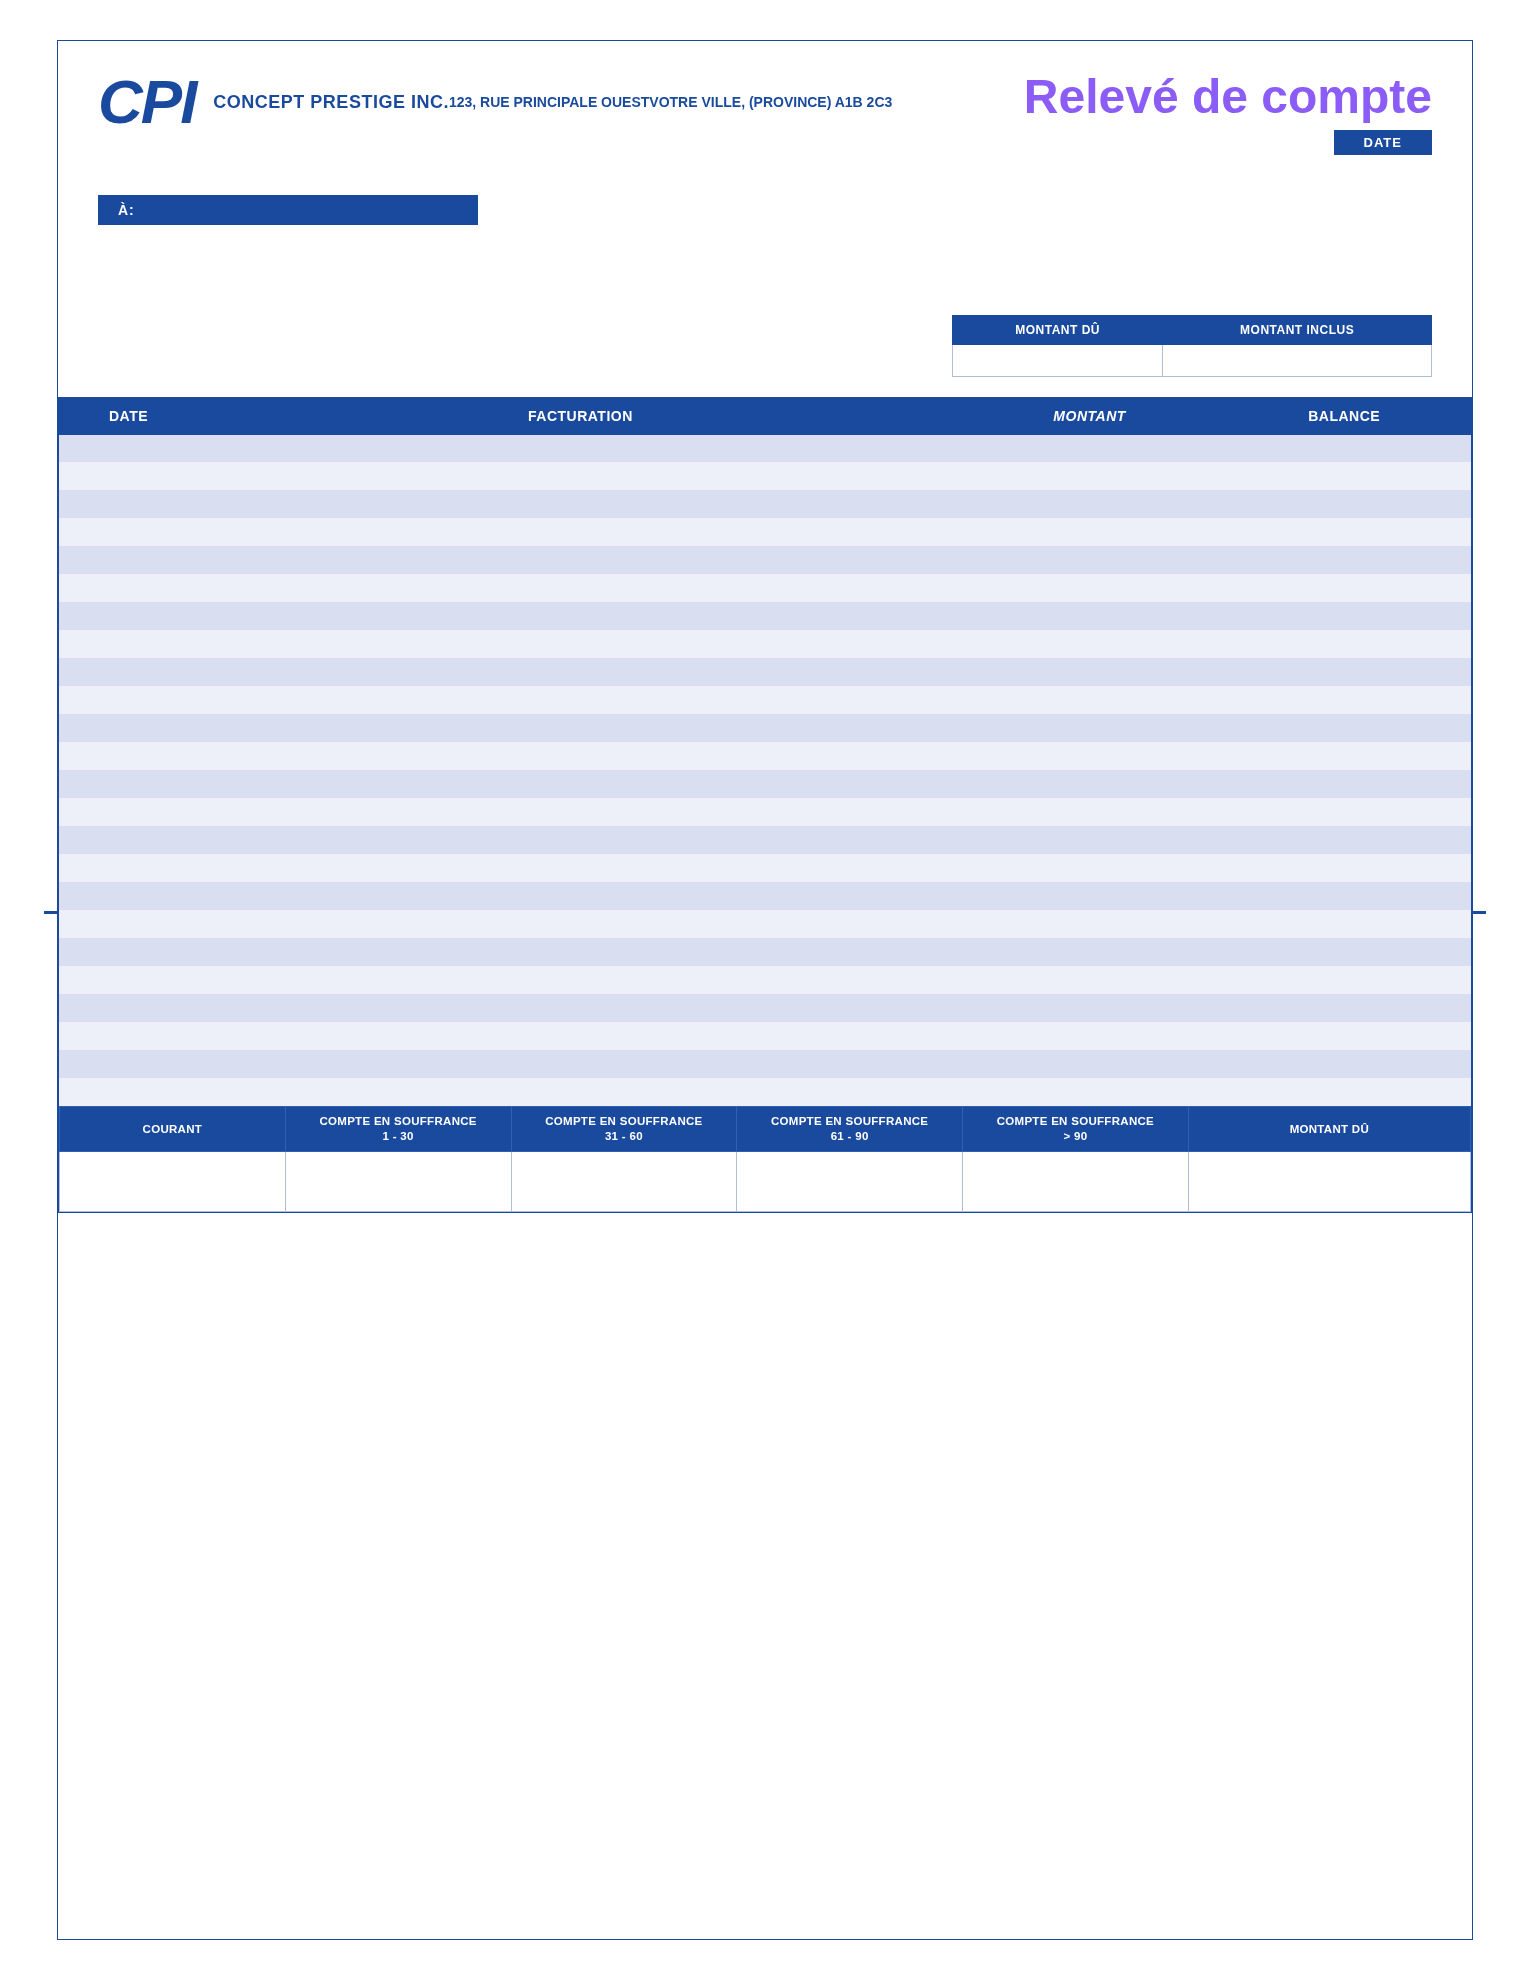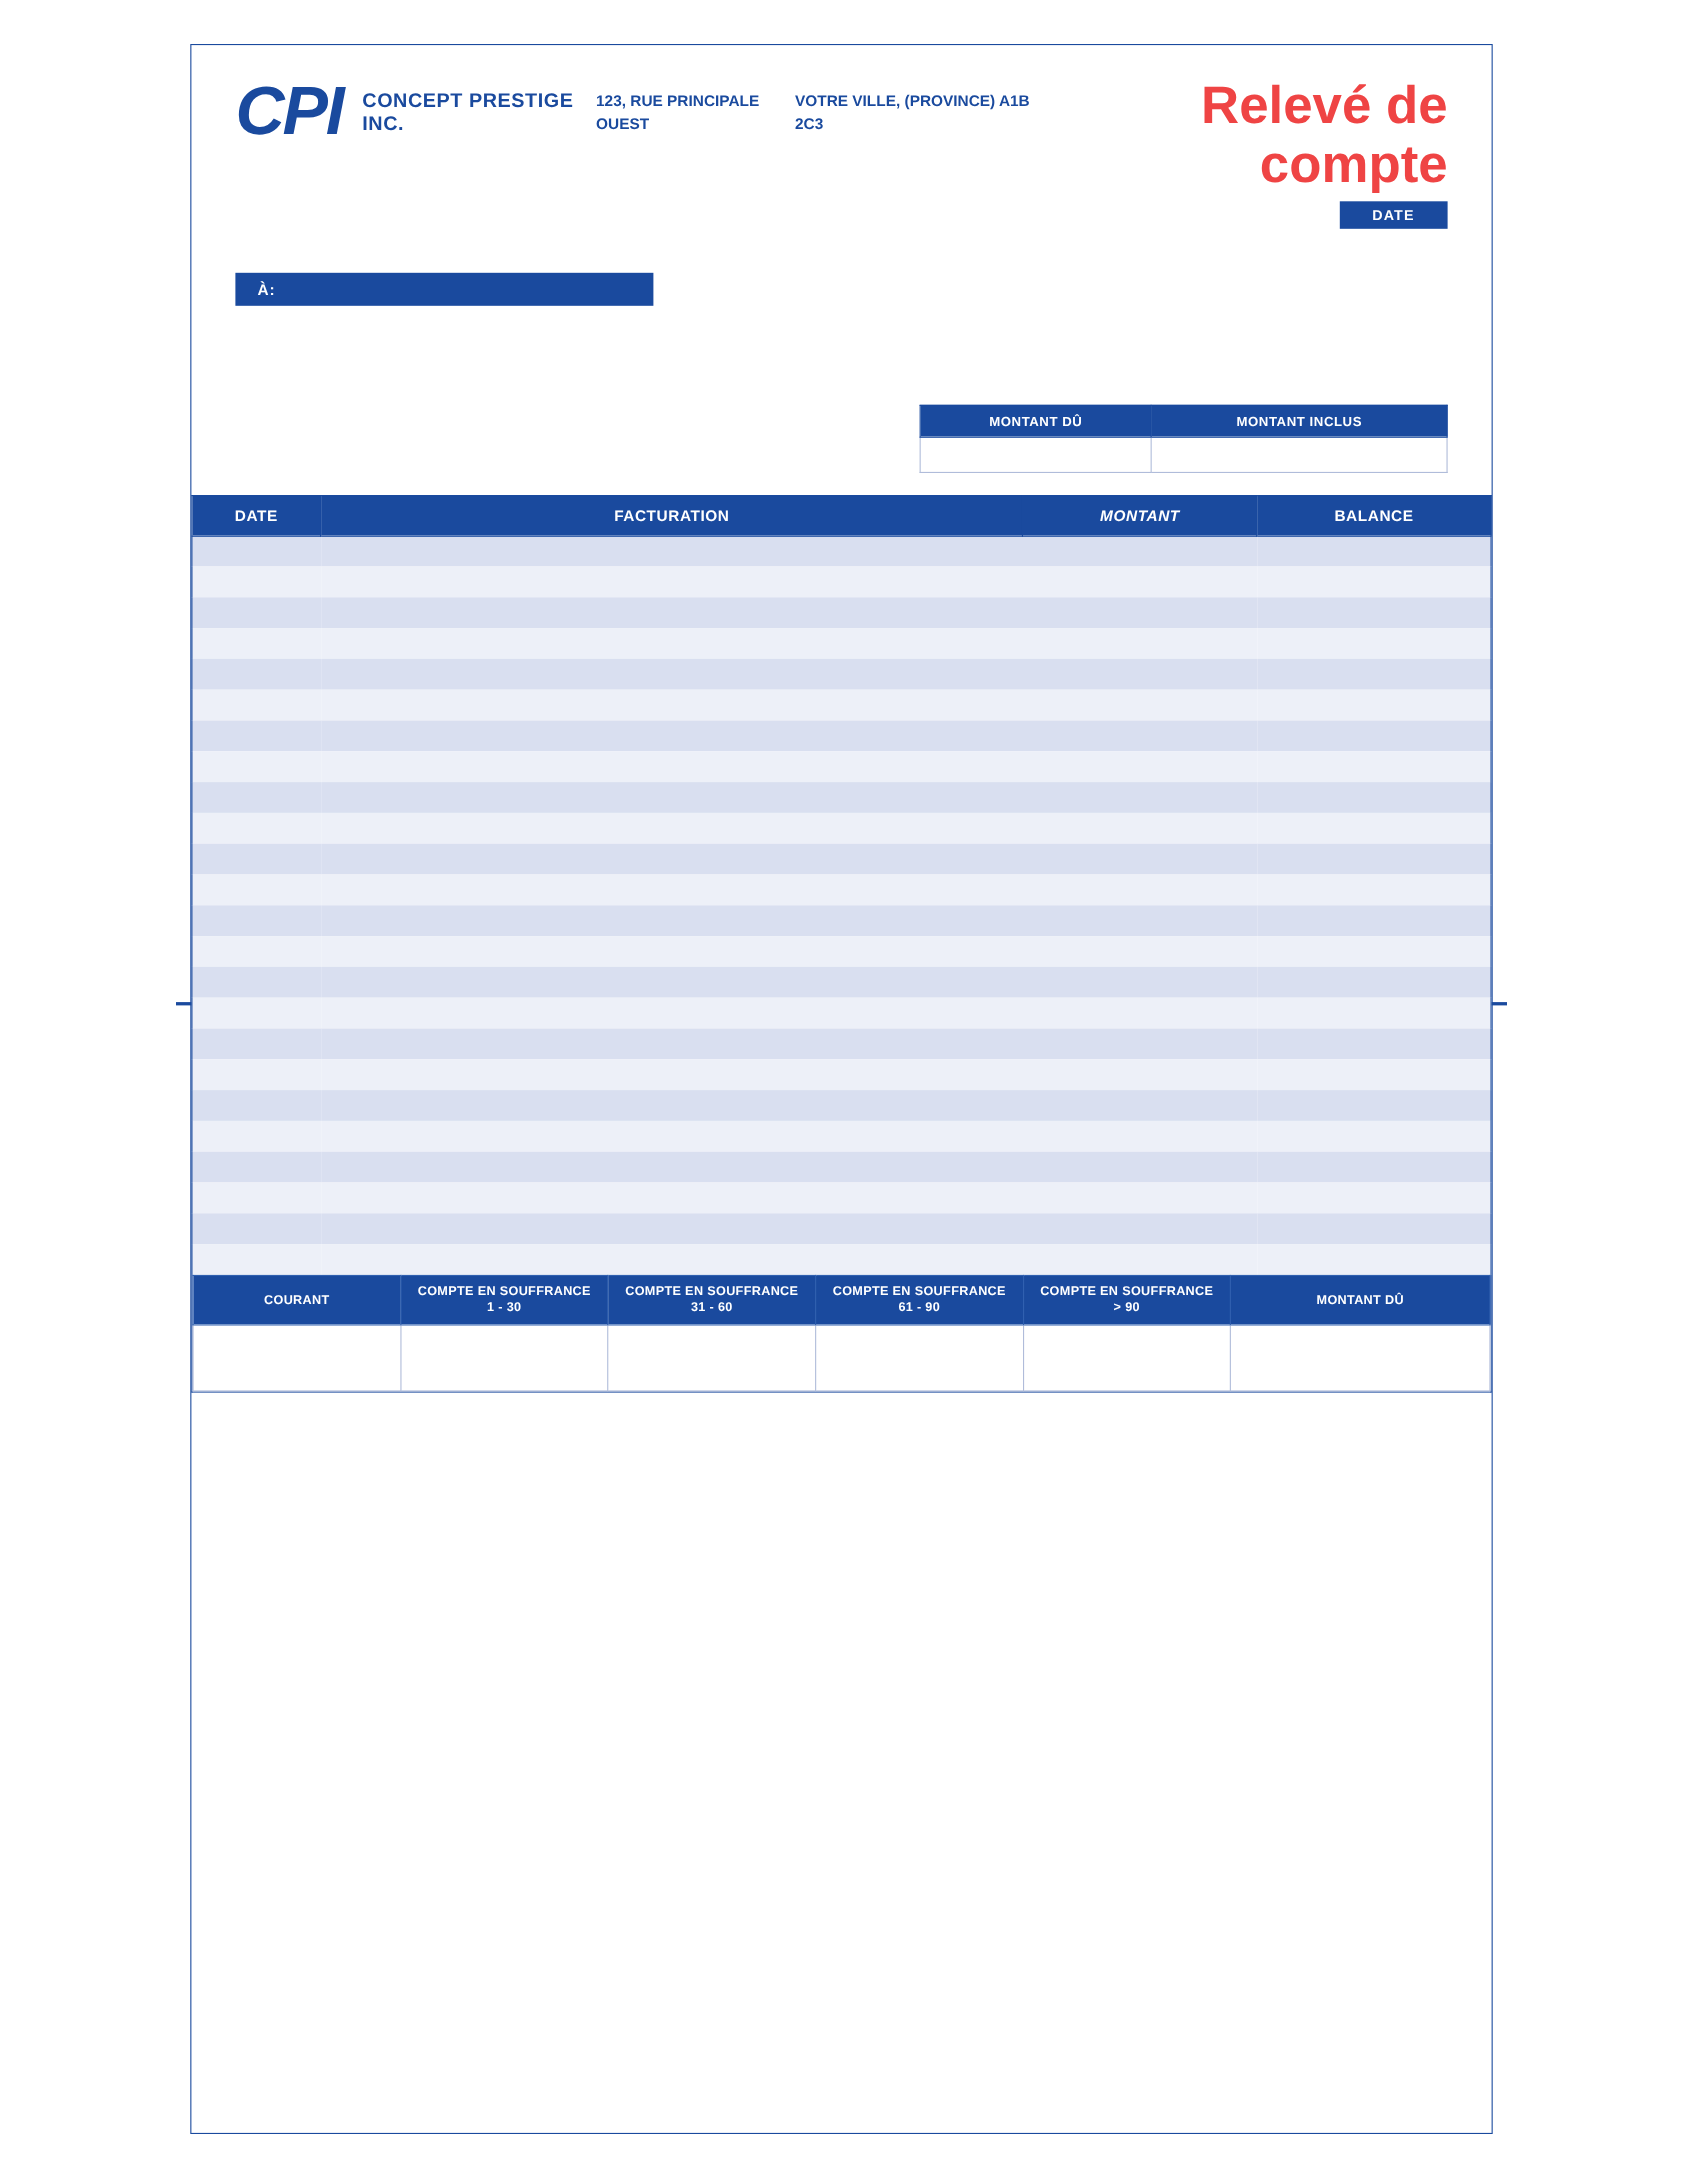--- a/index.html
+++ b/index.html
@@ -6,21 +6,21 @@
     body {
       font-family: Arial, Helvetica, sans-serif;
       background: #fff;
       width: 1530px;
       min-height: 1980px;
       display: flex;
       justify-content: center;
       align-items: flex-start;
     }
     .page {
-      width: 1184px;
+      width: 1416px;
       min-height: 1900px;
       background: #fff;
       border: 1.5px solid #1a4a9e;
       margin: 40px auto;
       padding: 0;
       position: relative;
     }
     
     .header {
       padding: 30px 40px 10px 40px;
@@ -55,21 +55,21 @@
       color: #1a4a9e;
       font-weight: 700;
       line-height: 1.5;
     }
     .title-section {
       text-align: right;
     }
     .main-title {
       font-size: 48px;
       font-weight: 900;
-      color: #ef4444;
+      color: #8b5cf6;
       line-height: 1.1;
     }
     .date-badge {
       display: inline-block;
       background: #1a4a9e;
       color: #fff;
       font-size: 13px;
       font-weight: 700;
       padding: 5px 30px;
       margin-top: 6px;

